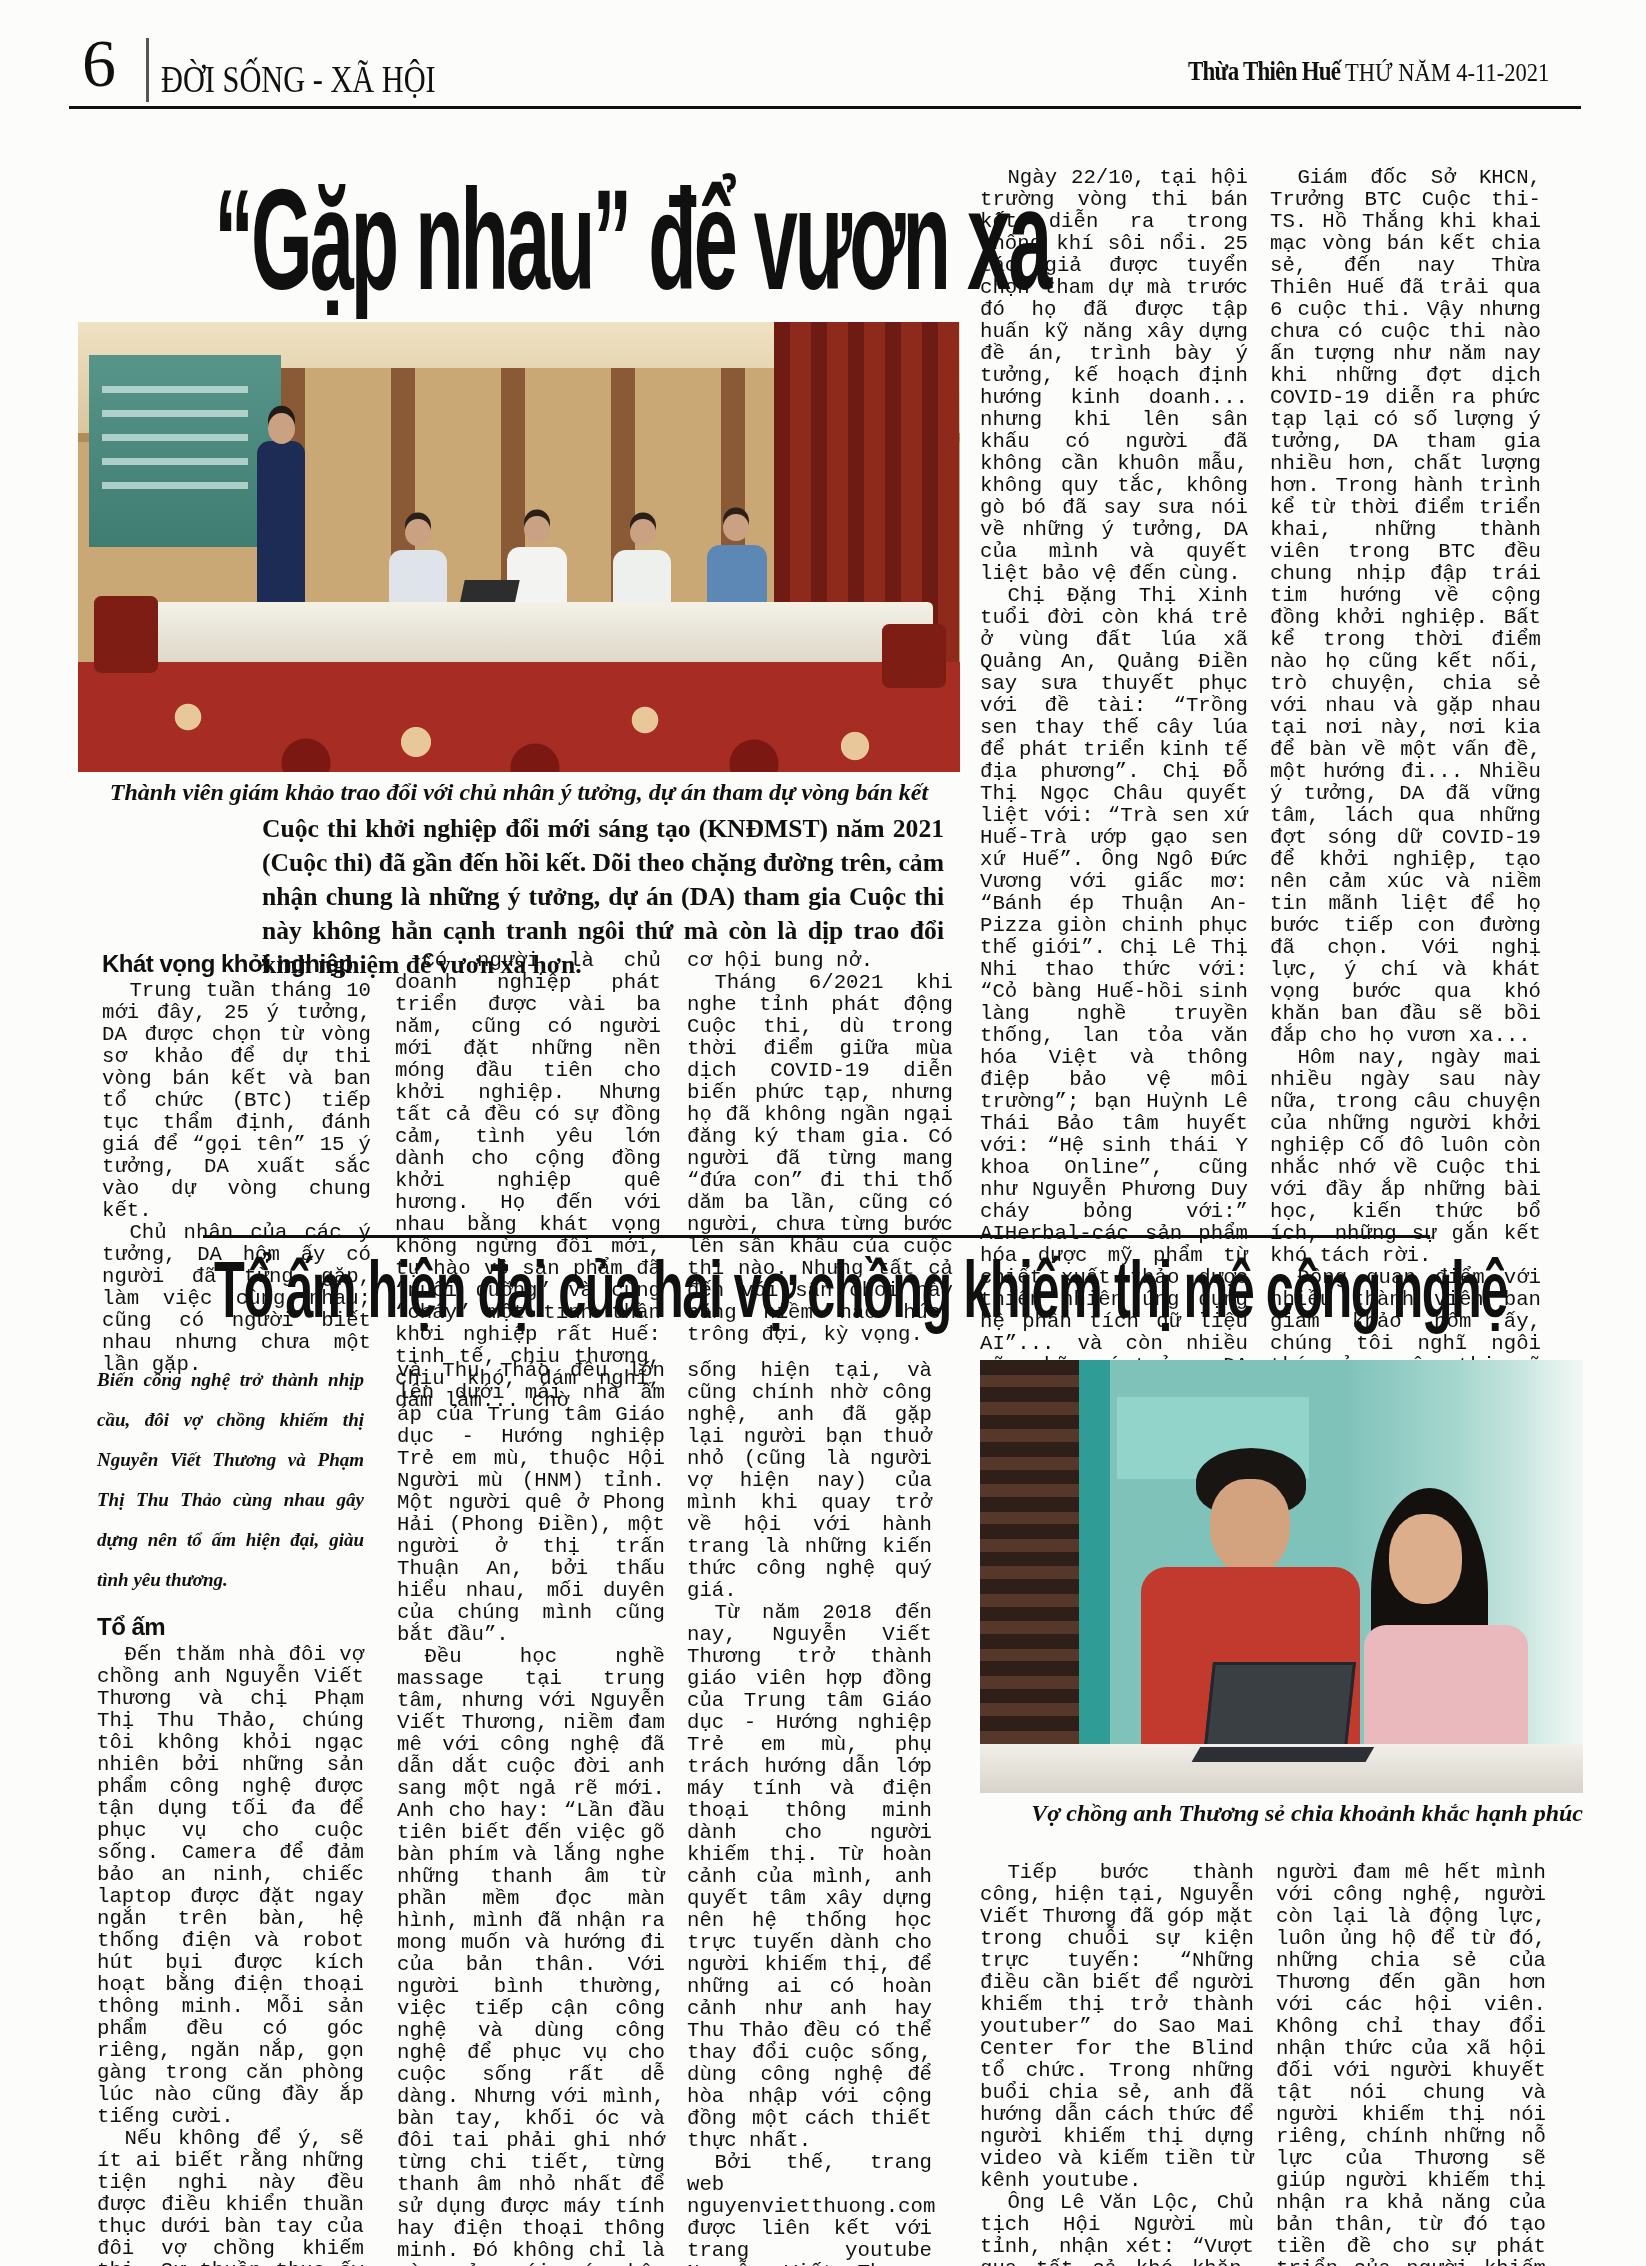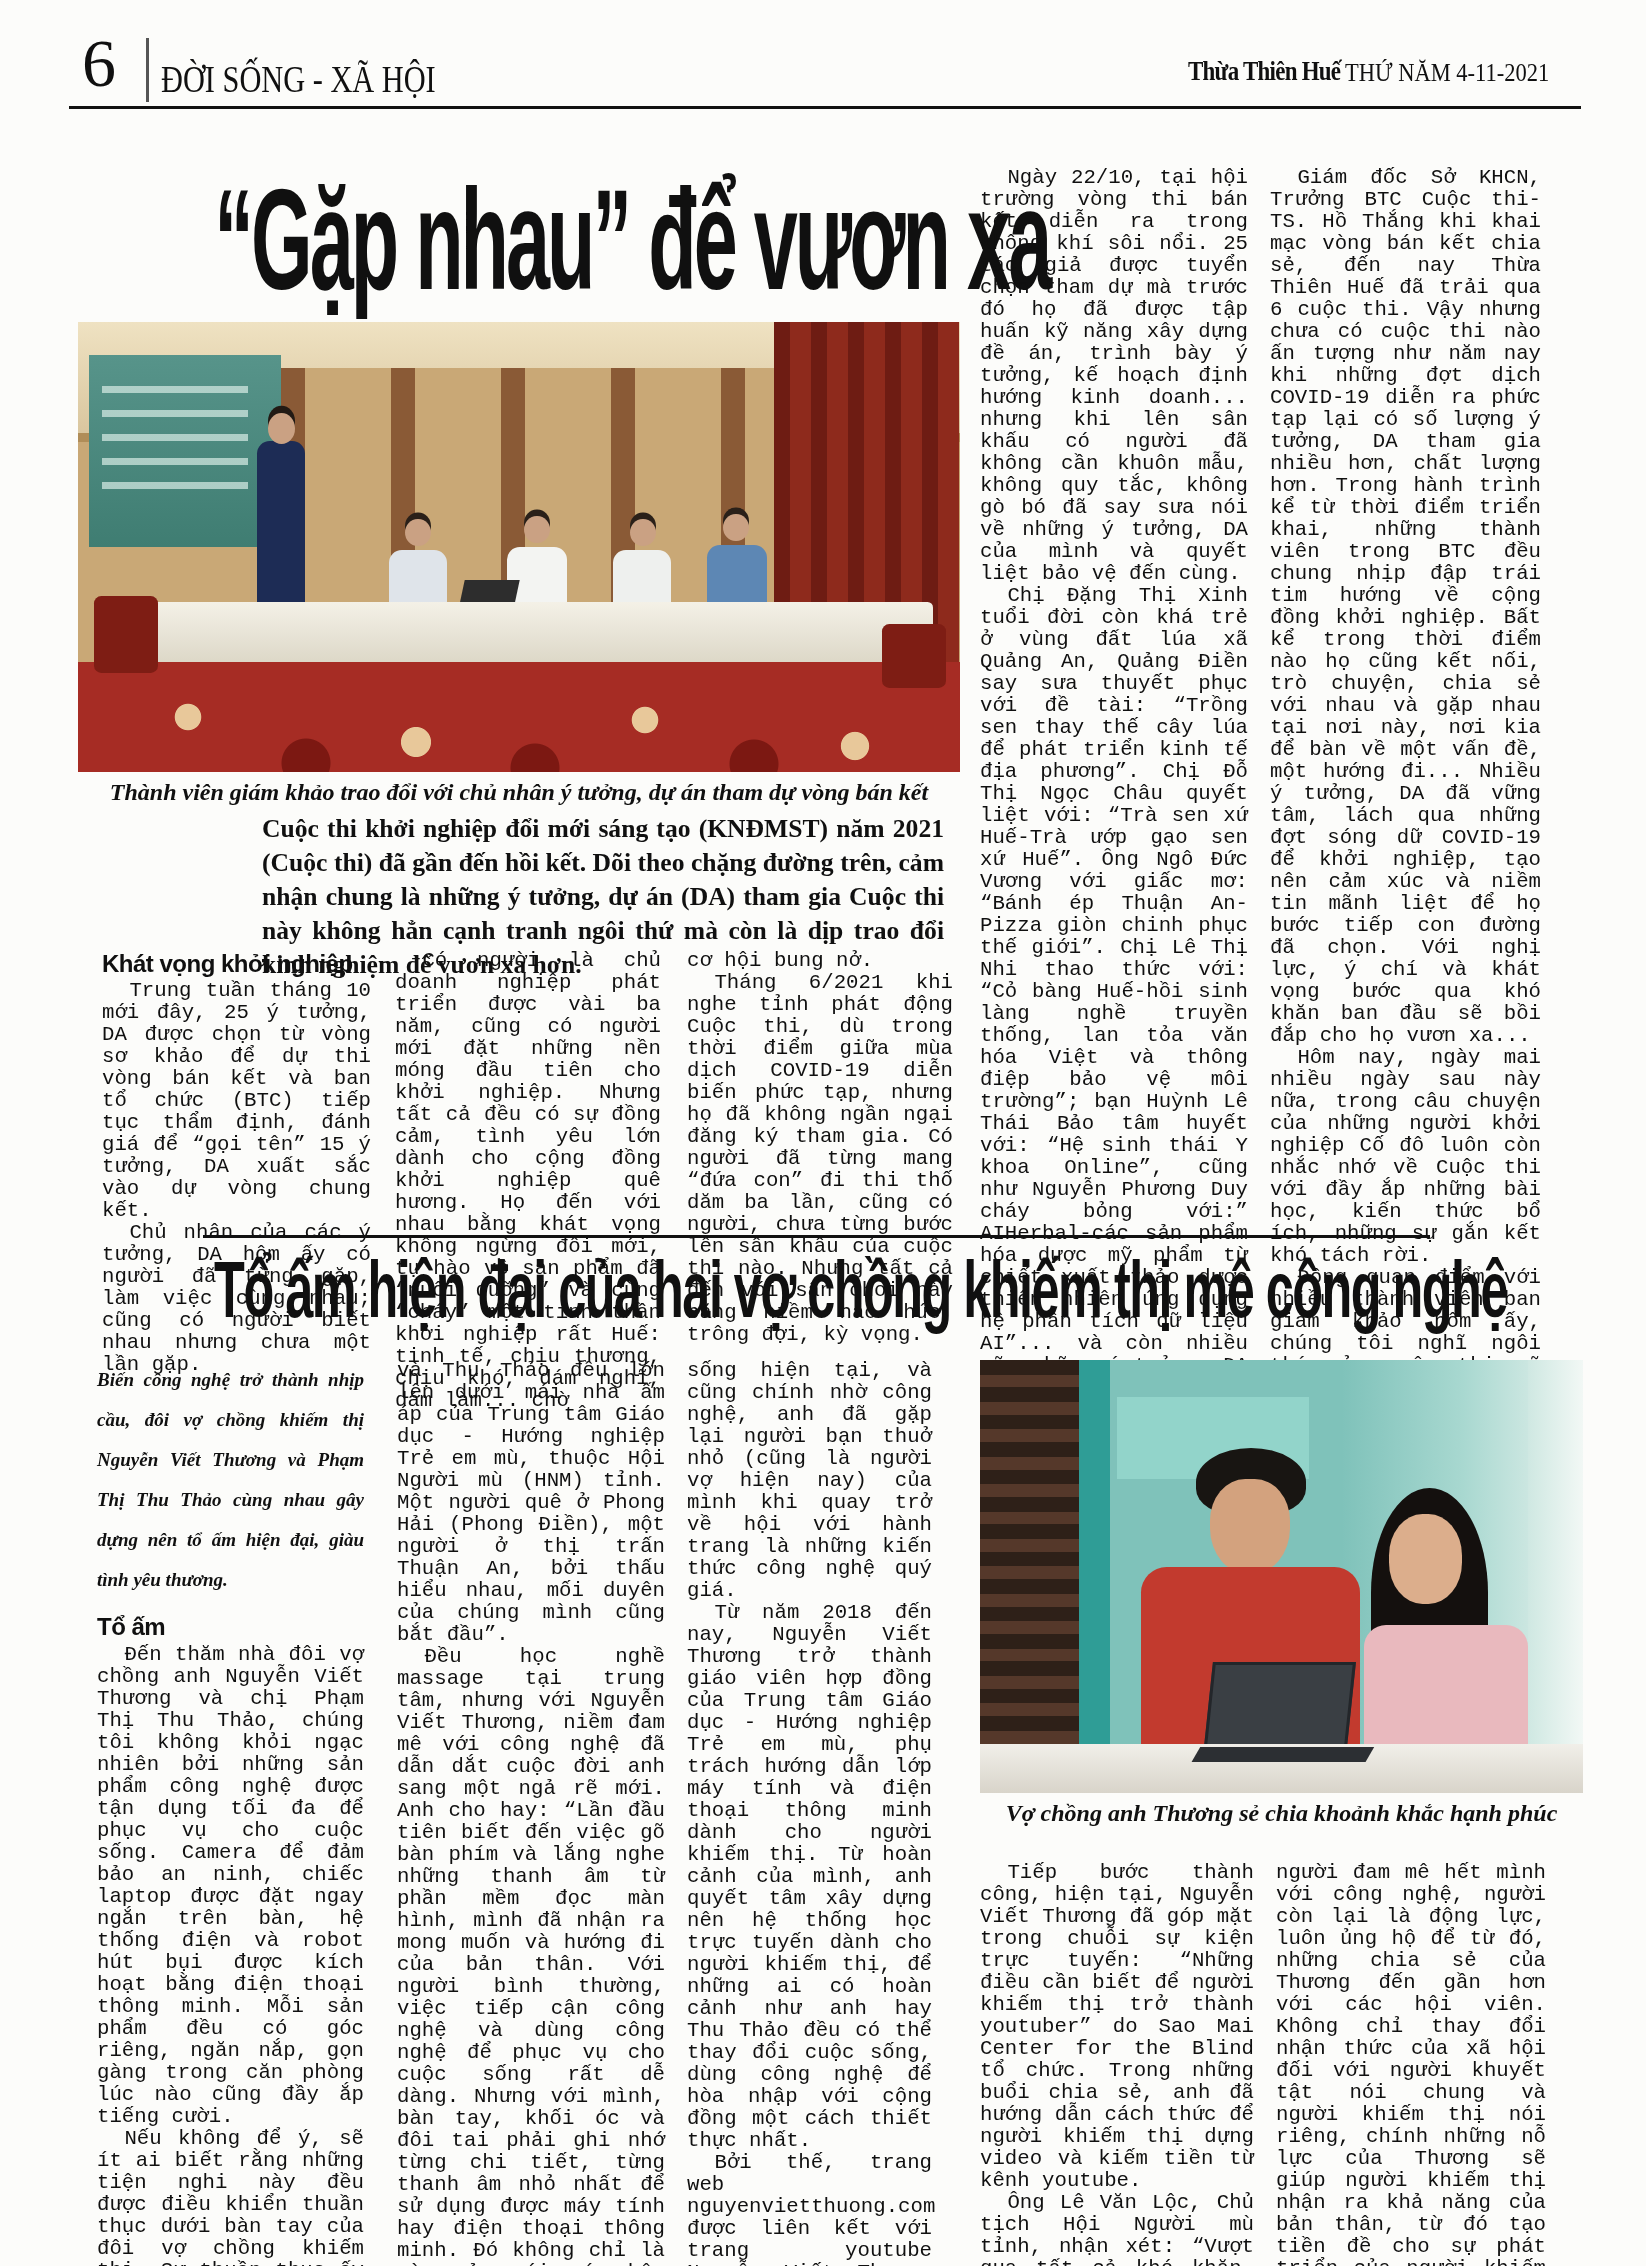--- a/index.html
+++ b/index.html
@@ -22,21 +22,21 @@
   .headline-wrap{text-align:center;}
   .hl{display:inline-block;font-family:"Liberation Sans",sans-serif;font-weight:700;white-space:nowrap;}
   #headline1-wrap{left:110px;top:157px;width:850px;height:160px;}
   #headline1-wrap .hl{font-size:99px;letter-spacing:-3.7px;transform:scale(0.80,1.45);transform-origin:center top;}
   #headline2-wrap{left:91px;top:1244px;width:1462px;height:91px;}
   #headline2-wrap .hl{font-size:60px;letter-spacing:-1.8px;transform:scale(0.84,1.32);transform-origin:center top;}
   #article-rule{left:203px;top:1235px;width:1227px;height:2.7px;background:#111;}
   
   .caption{font-size:24px;font-weight:700;font-style:italic;line-height:27.4px;}
   #caption1{left:78px;top:779px;width:882px;text-align:center;}
-  #caption2{left:980px;top:1800px;width:603px;text-align:center;}
+  #caption2{left:980px;top:1800px;width:603px;text-align:right;}
   #lead1{left:262px;top:812px;width:682px;font-size:25.6px;font-weight:700;line-height:34px;text-align:justify;}
   #a2-intro{font-size:19px;font-weight:700;line-height:40px;text-align:justify;font-style:italic;}
   
   .col{font-size:20.7px;line-height:22px;text-align:justify;}
   .bp{margin:0;text-indent:27.4px;font-family:Liberation Mono, monospace;}
   .bp.noind{text-indent:0;}
   .subhead{font-family:"Liberation Sans",sans-serif;font-weight:700;font-size:24px;line-height:27.4px;margin:0 0 2.7px 0;letter-spacing:-0.5px;}
   .subhead.mid{margin-top:12.8px;margin-bottom:3.7px;}
   #a1-col1{left:102px;top:950px;width:269px;}
   #a1-col2{left:395px;top:950px;width:266px;}

